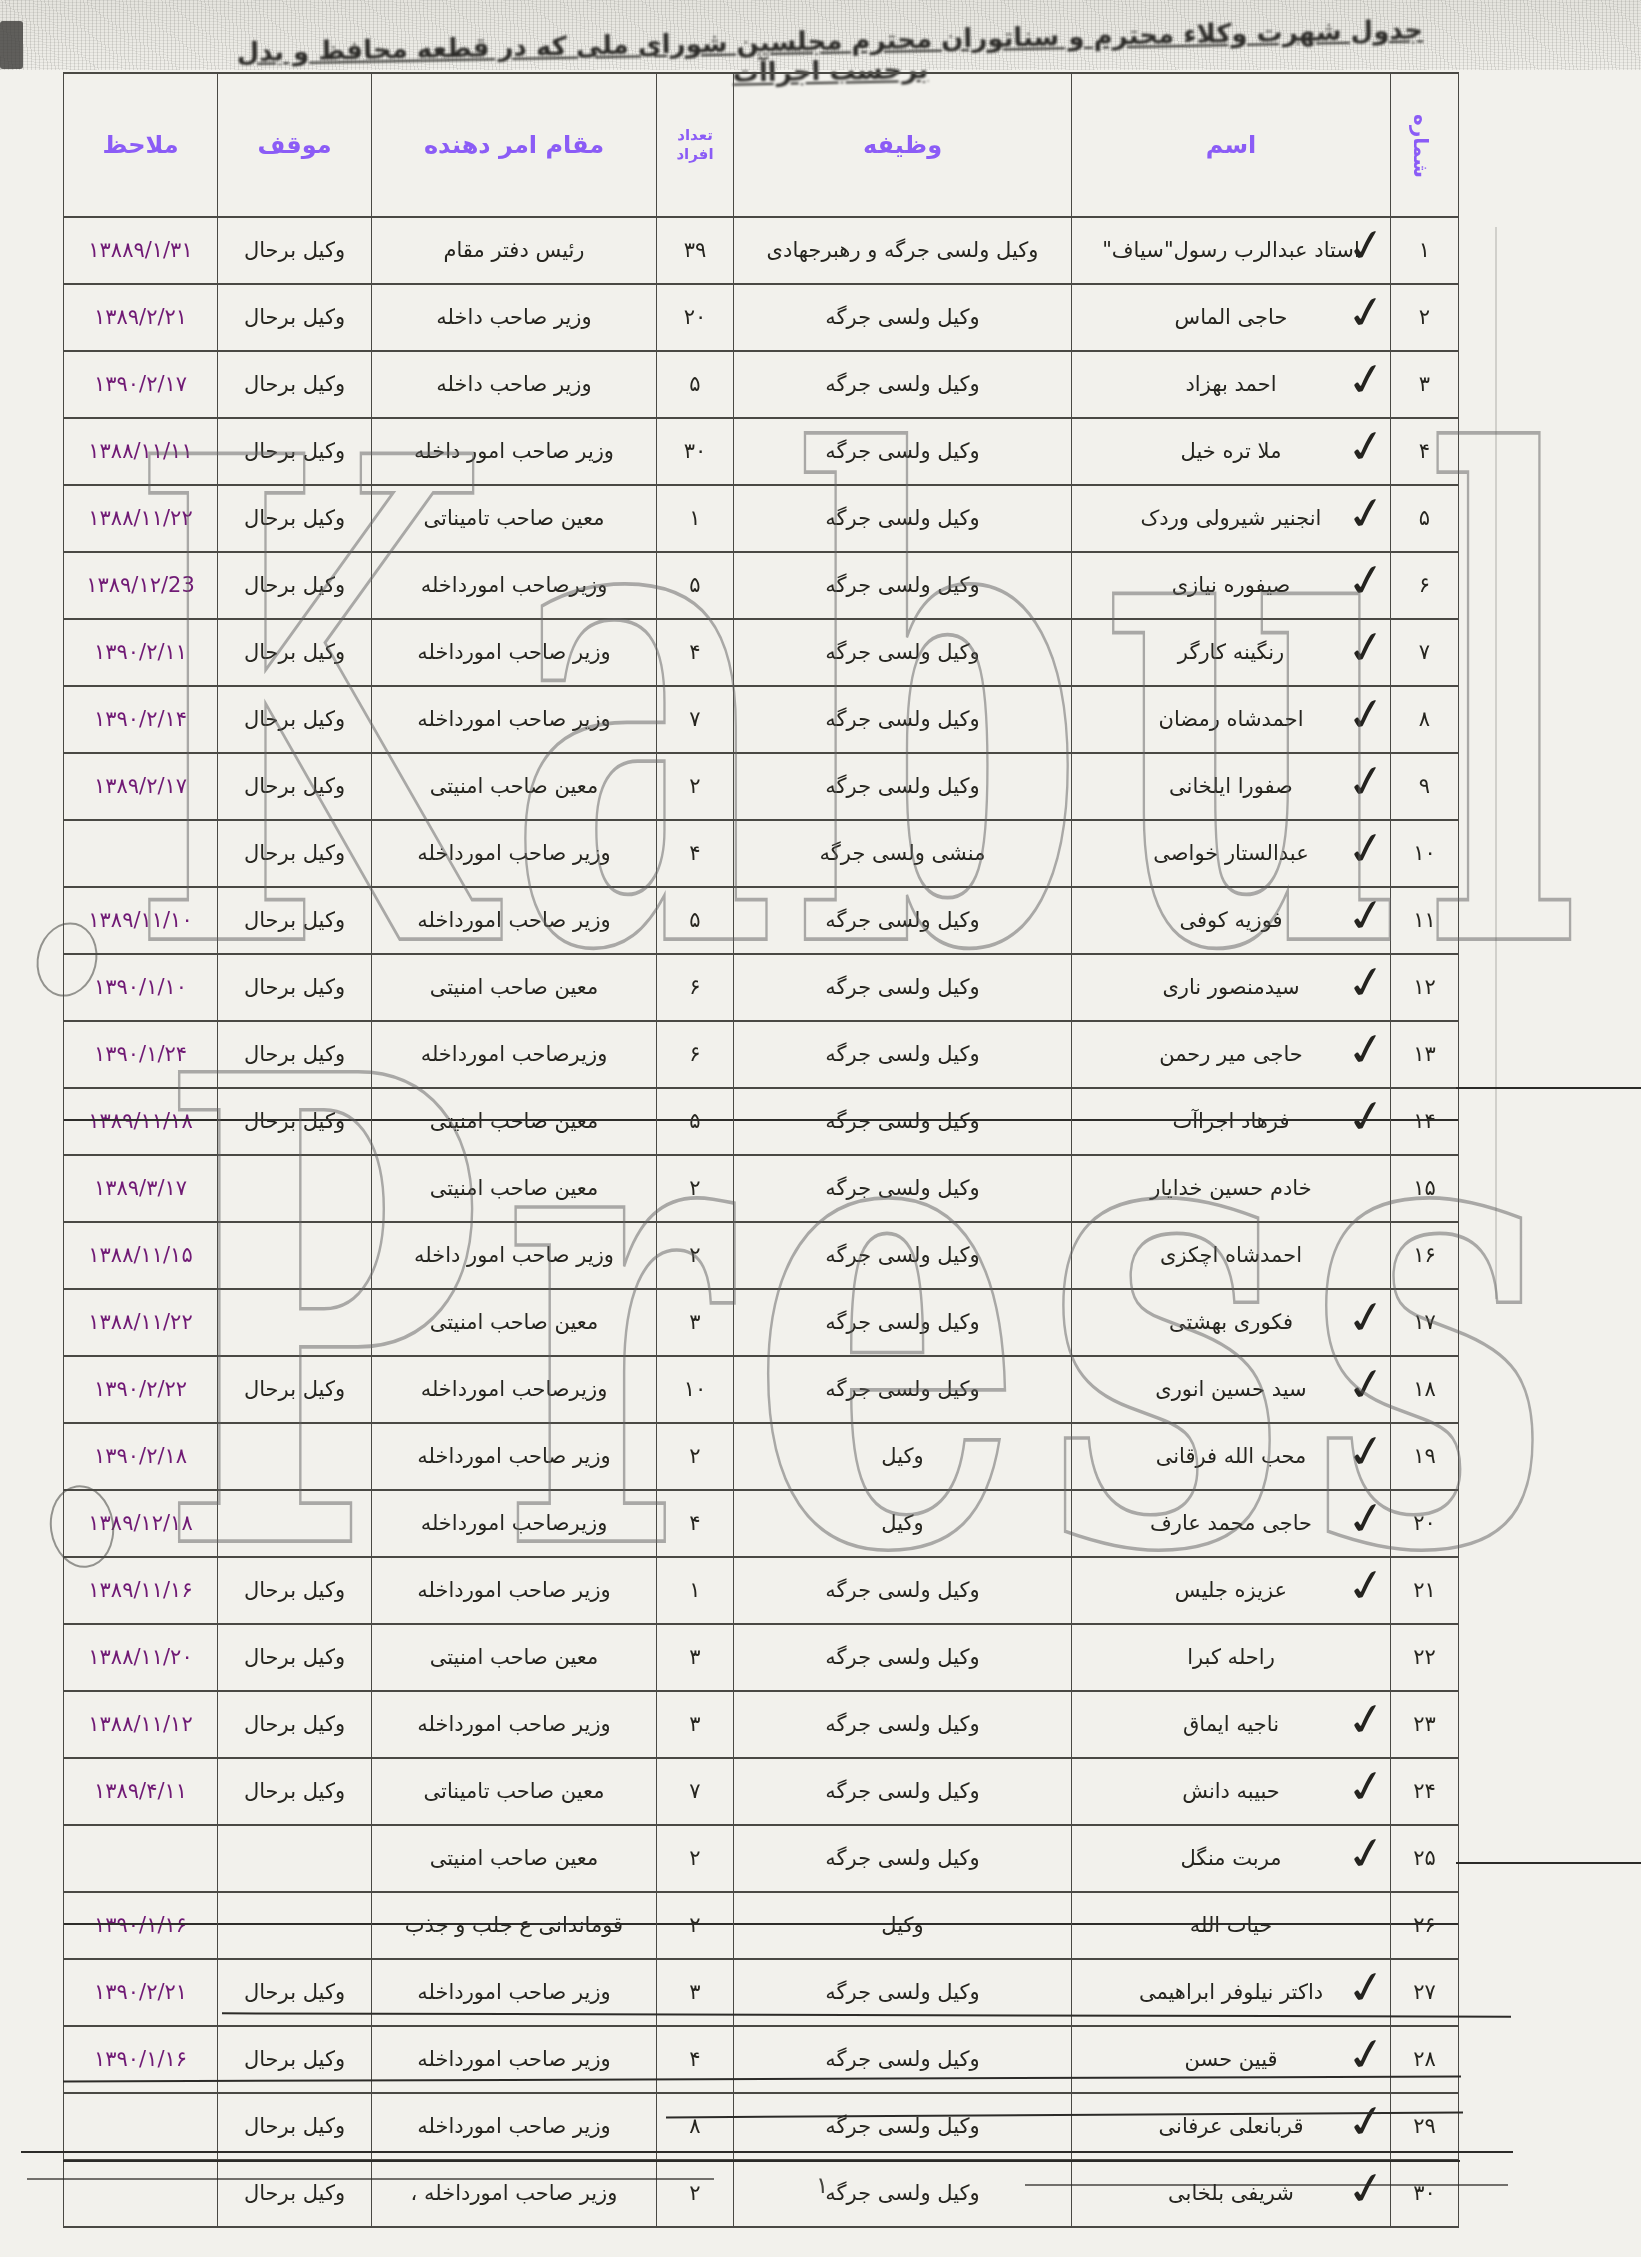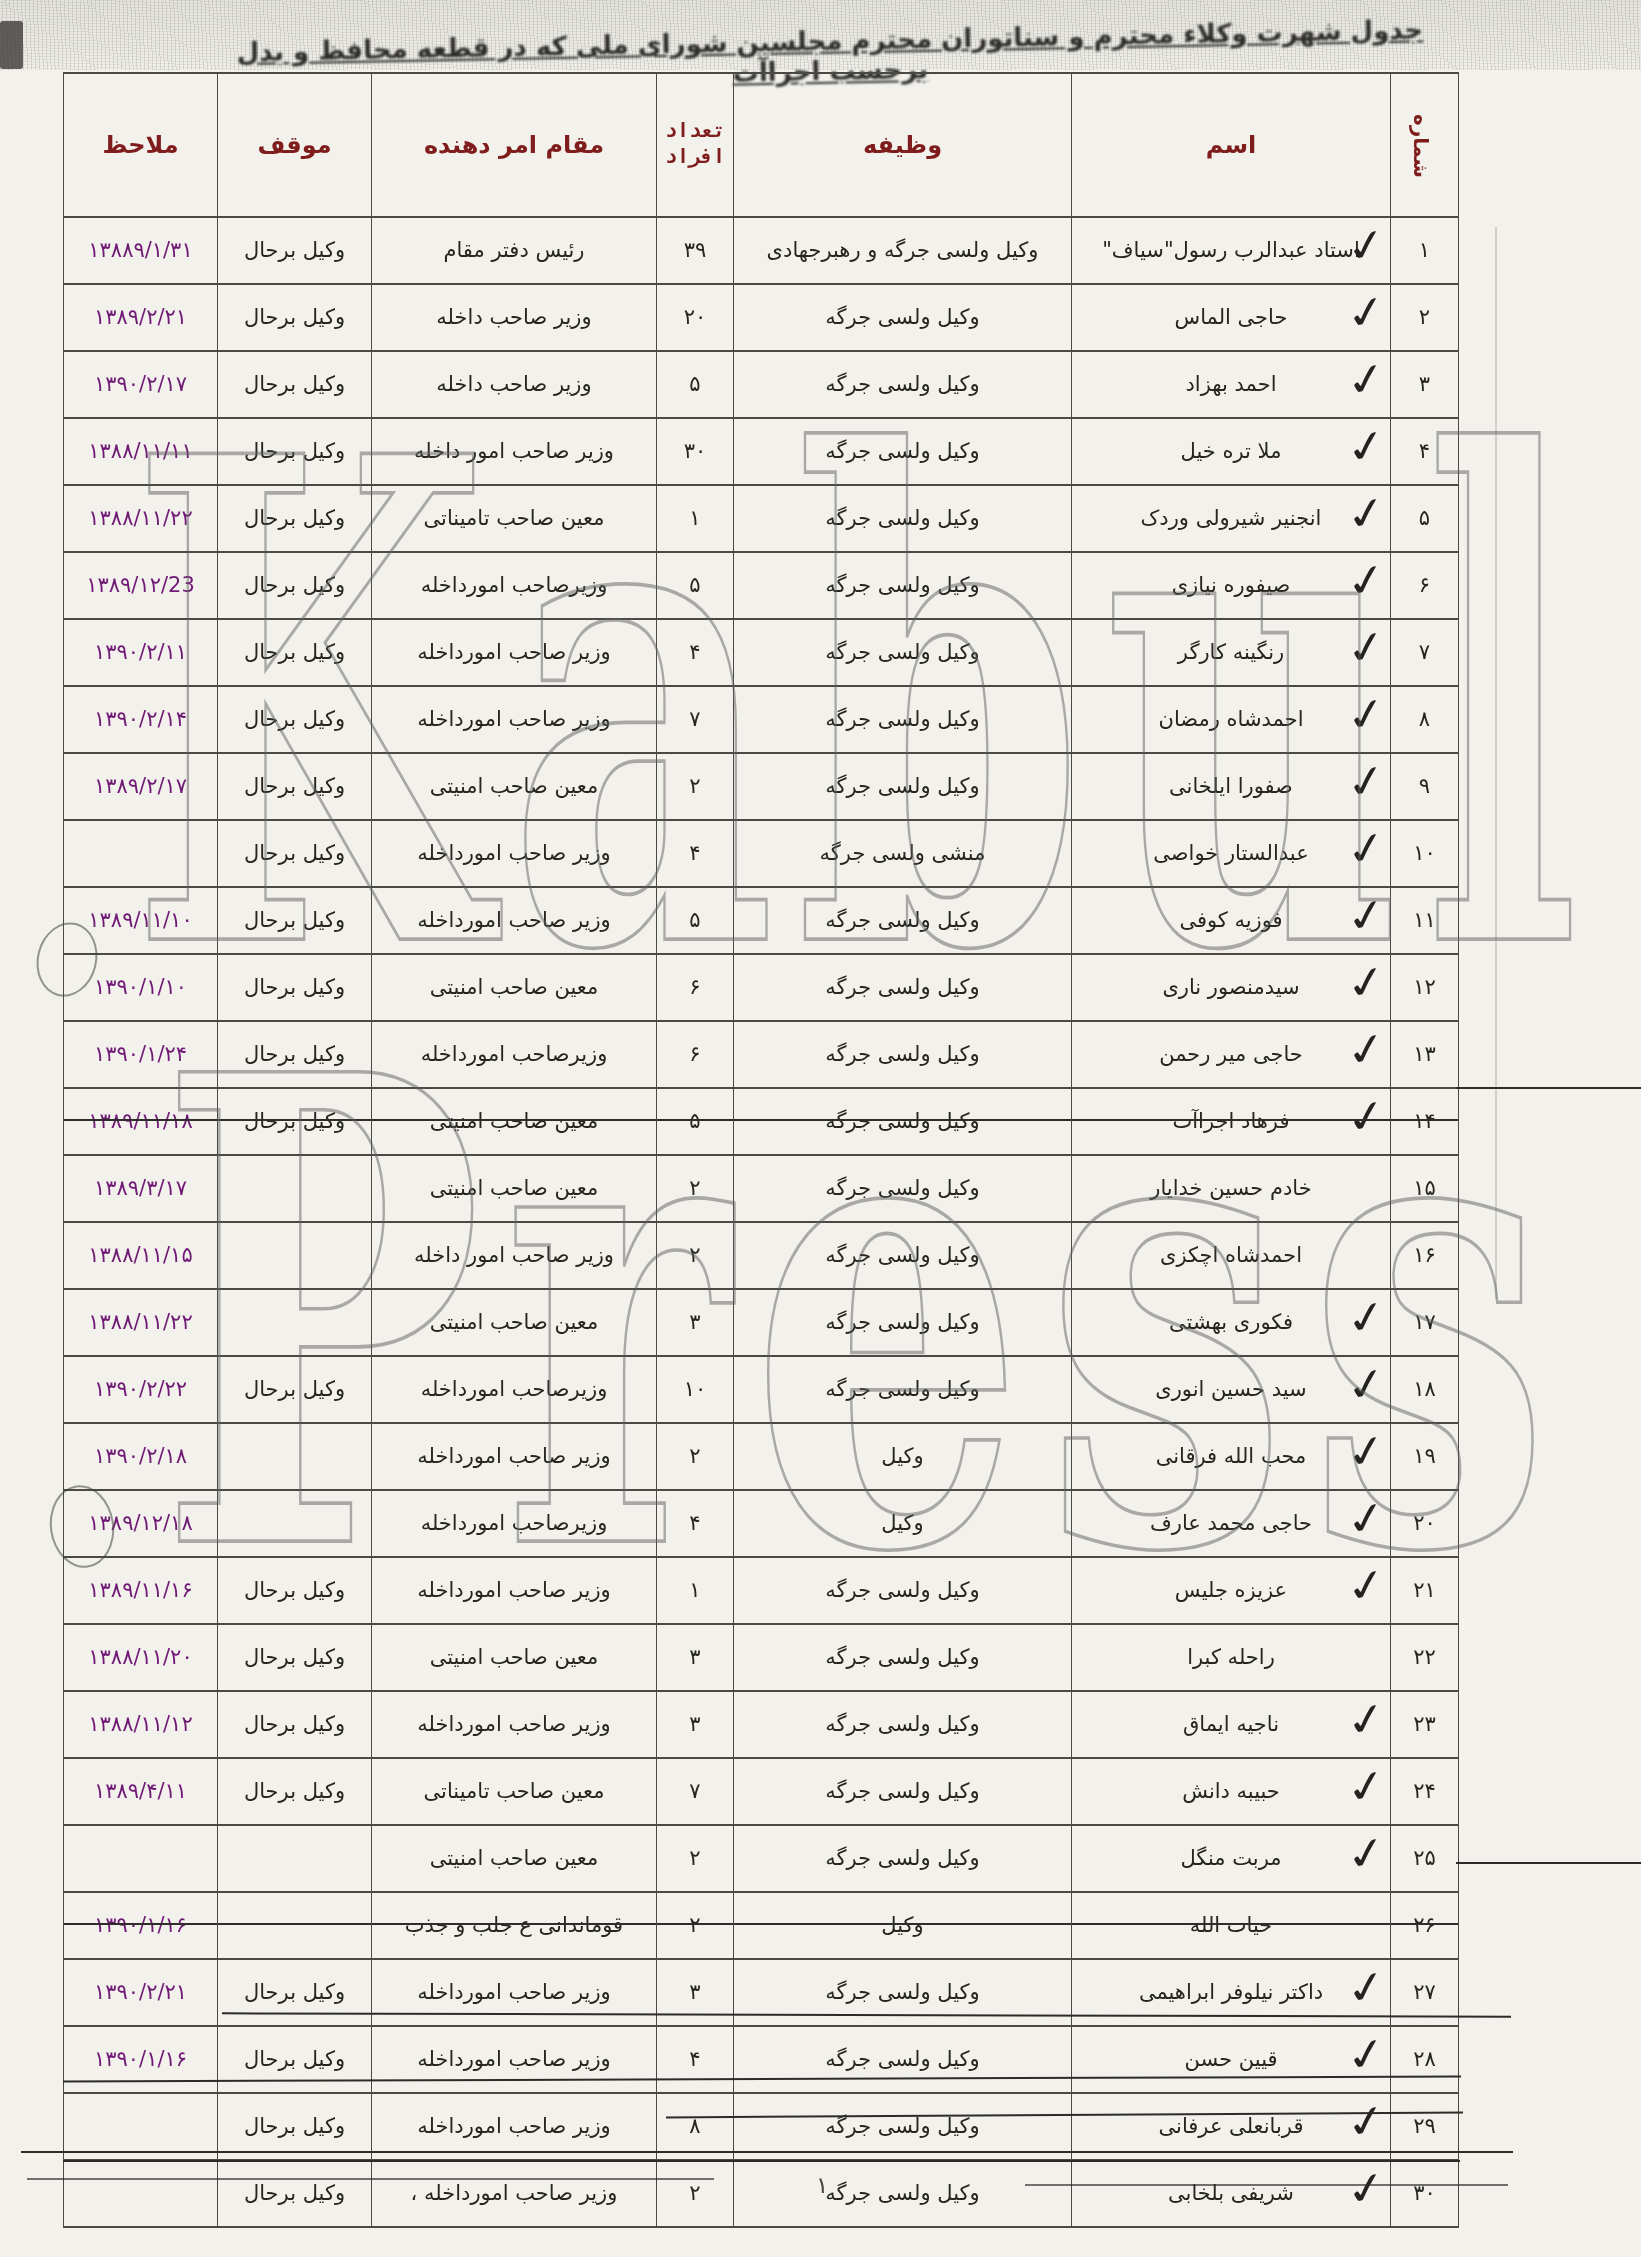--- a/index.html
+++ b/index.html
@@ -39,25 +39,25 @@
 
   table.roster{
     position:absolute;left:63px;top:72px;width:1395px;z-index:2;
     border-collapse:collapse;table-layout:fixed;direction:rtl;
   }
   .roster th,.roster td{
     border:1.4px solid #4a4944;border-top-width:2.1px;border-bottom-width:2.1px;
     text-align:center;vertical-align:middle;padding:0 4.8px;
     overflow:hidden;position:relative;
   }
-  .roster thead th{height:142px;font-size:24px;font-weight:bold;color:#7f1d1d;}
+  .roster thead th{height:142px;font-size:24px;font-weight:bold;color:#8b5cf6;}
   .roster tbody td{height:65px;font-size:21px;line-height:1.2;}
   .roster thead{border-top:2.9px solid #2f2e2b;}
   .vert{display:inline-block;transform:rotate(90deg);font-size:20px;letter-spacing:1px;white-space:nowrap;}
-  .count-head span{display:block;font-size:20px;line-height:1.3;font-family:Liberation Mono, monospace;}
+  .count-head span{display:block;font-size:15px;line-height:1.3;}
   td[data-name="name-cell"]{font-size:22px;}
   td[data-name="remarks-cell"]{font-size:20px;color:#701a75;}
   td[data-name="count-cell"]{font-size:21px;margin-top:32px;}
   .check{
     position:absolute;right:7.7px;top:7.7px;font-size:39px;font-weight:bold;color:#24231f;
     transform:rotate(-12deg) scale(1.25,1.1);line-height:1;
   }
   tr.struck td::after{
     content:"";position:absolute;left:-2.9px;right:-2.9px;top:30px;
     border-top:2.3px solid #2e2d2a;

